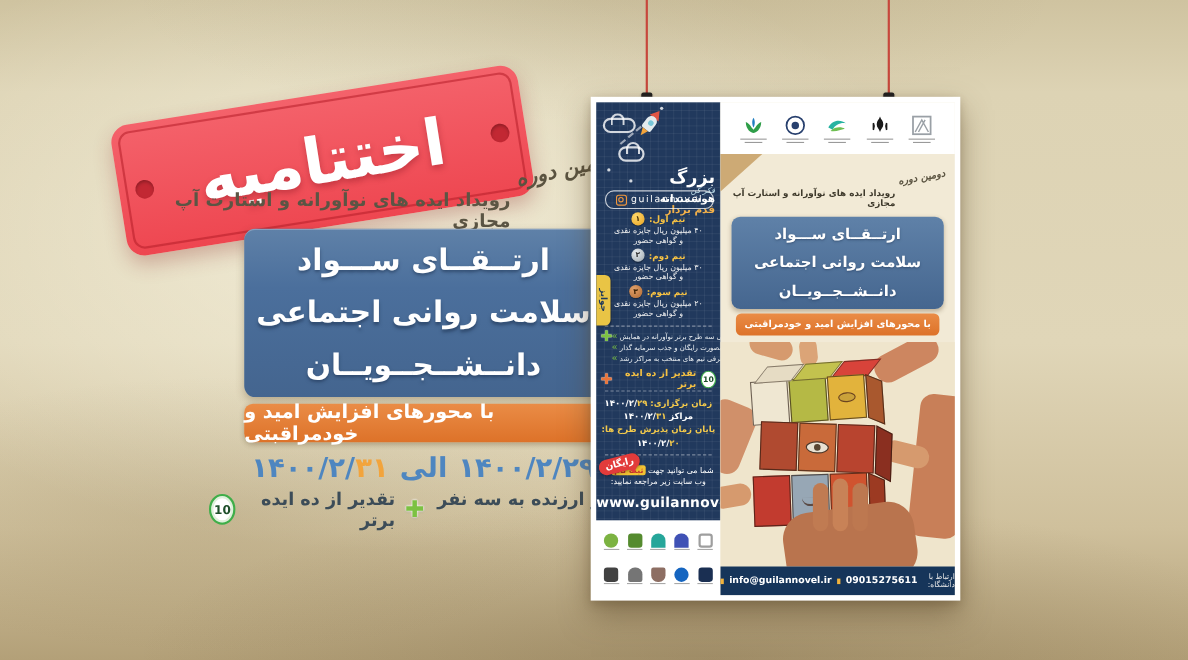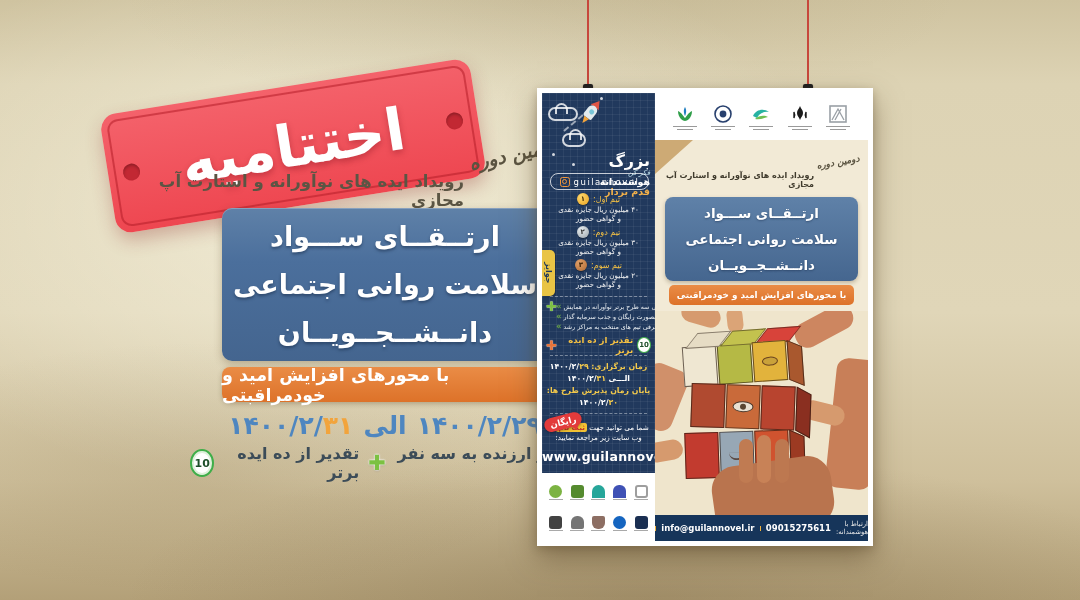--- a/index.html
+++ b/index.html
@@ -89,21 +89,21 @@
   .ig-handle{font-size:8.5px;letter-spacing:1.5px;color:#fff;}
   
   .prizes{position:absolute;left:0;top:100px;width:113px;}
   .prize{margin-bottom:3px;text-align:center;}
   .prize-head{display:flex;direction:ltr;align-items:center;justify-content:center;gap:4px;}
   .pnum{width:12px;height:12px;border-radius:50%;display:flex;align-items:center;justify-content:center;
     font-size:7px;font-weight:bold;color:#4a3208;box-shadow:0 1px 1px rgba(0,0,0,.35);}
   .pnum.gold{background:radial-gradient(circle at 35% 30%,#ffd86b,#e8a221);}
   .pnum.silver{background:radial-gradient(circle at 35% 30%,#e8edf0,#9aa4ab);color:#333;}
   .pnum.bronze{background:radial-gradient(circle at 35% 30%,#e0a06a,#b06a32);color:#3d2205;}
-  .ptitle{font-size:8px;font-weight:normal;color:#f6c243;}
+  .ptitle{font-size:8px;font-weight:bold;color:#f6c243;}
   .pline{font-size:7.2px;line-height:9px;color:#f2f2f2;}
   .dash{border-top:1px dashed rgba(255,255,255,.4);margin:0 8px;}
   .d1{position:absolute;left:0;right:0;top:203px;}
   .d2{position:absolute;left:0;right:0;top:262px;}
   .d3{position:absolute;left:0;right:0;top:320px;}
   
   .benefits{position:absolute;left:4px;top:208px;width:105px;}
   .bigplus{position:absolute;left:0px;top:-2px;color:#7cc142;font-size:13px;text-shadow:0 0 1px #fff;}
   .brow{display:flex;direction:ltr;align-items:center;gap:2px;margin:1px 0 1px 10px;}
   .bmark{color:#7cc142;font-size:9px;line-height:1;}
@@ -303,21 +303,21 @@
         <div class="apprec">
           <span class="plus-o">✚</span>
           <span class="atxt rtl">تقدیر از ده ایده برتر</span>
           <span class="mini-ten">10</span>
         </div>
         <div class="dash d2"></div>
 
         <div class="sched">
           <div><span class="ylw">زمان برگزاری:</span>
             <span class="wht" dir="ltr"><span>۱۴۰۰/۲/</span><span class="ylw">۲۹</span></span></div>
-          <div><span class="wht">الـــی</span>
+          <div><span class="wht">مراکز</span>
             <span class="wht" dir="ltr"><span>۱۴۰۰/۲/</span><span class="ylw">۳۱</span></span></div>
           <div><span class="ylw">پایان زمان پذیرش طرح ها:</span></div>
           <div><span class="wht" dir="ltr"><span>۱۴۰۰/۲/</span><span class="ylw">۲۰</span></span></div>
         </div>
         <div class="dash d3"></div>
         <div class="free">رایگان</div>
 
         <div class="register">
           <div><span>شما می توانید جهت</span>
             <span class="hl">ثبت نام</span>
@@ -467,17 +467,17 @@
         <div class="hand" style="left:84px;top:128px;width:14px;height:44px;background:#c07b52;"></div>
         <div class="hand" style="left:102px;top:124px;width:14px;height:48px;background:#c88257;"></div>
         <div class="hand" style="left:120px;top:128px;width:14px;height:44px;background:#bd7850;"></div>
       </div>
 
       <div class="p-footer">
         <span class="sq"></span>
         <span class="f-email">info@guilannovel.ir</span>
         <span class="sq"></span>
         <span class="f-phone">09015275611</span>
-        <span class="f-label">ارتباط با هوشمندانه:</span>
+        <span class="f-label">ارتباط با دانشگاه:</span>
       </div>
     </div>
   </div>
 </div>
 
 </body></html>

